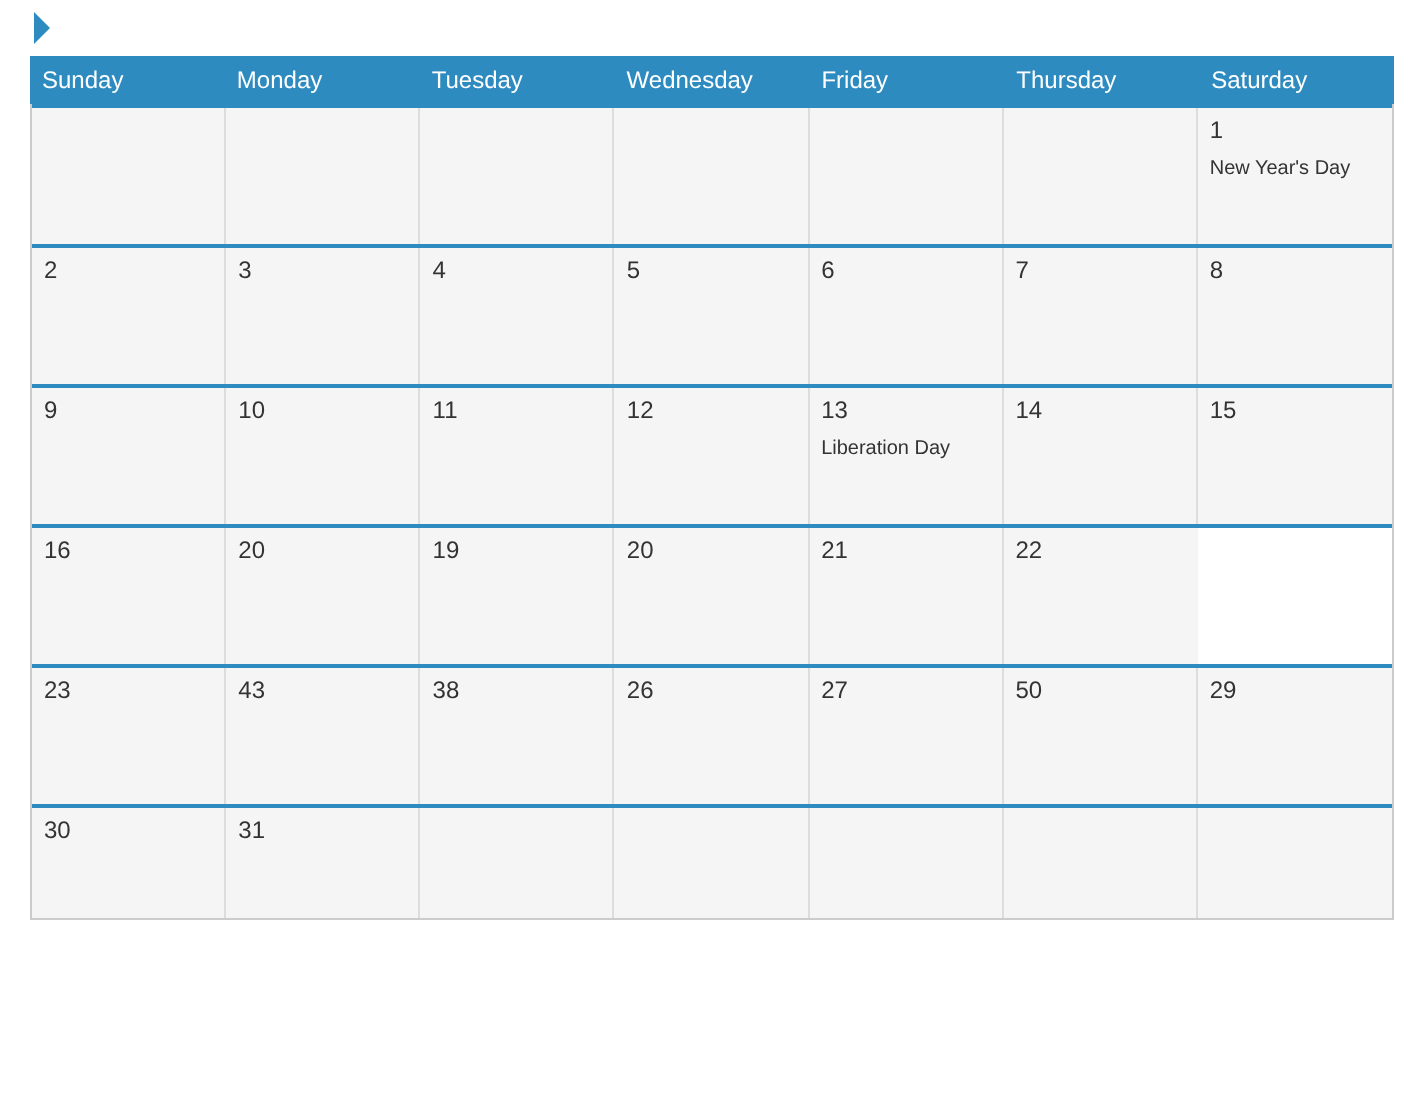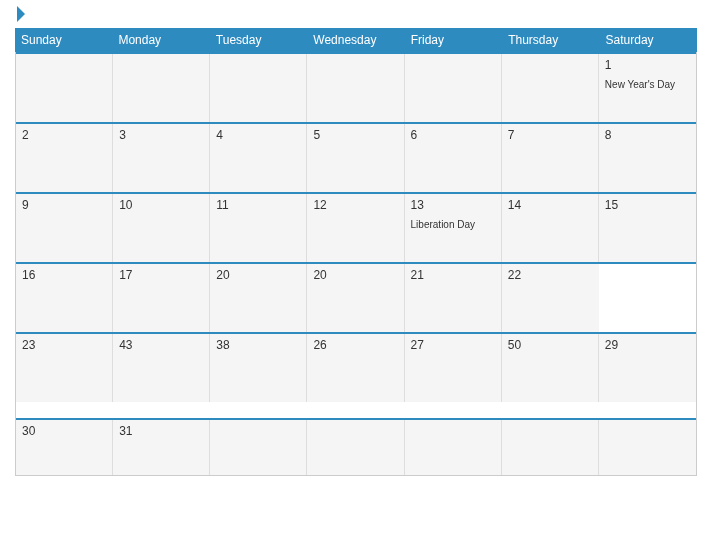--- a/index.html
+++ b/index.html
@@ -135,21 +135,20 @@
 
     .holiday-name {
       font-size: 10px;
       color: #333;
       line-height: 1.3;
     }
 
     
     .week-row.last-row {
       min-height: 55px;
-      margin-top: 16px;
     }
 
     .week-row.last-row .day-cell {
       min-height: 55px;
     }
   </style>
 </head>
 <body>
 
 <div class="calendar-container">
@@ -228,26 +227,26 @@
         </div>
         <div class="day-cell">
           <span class="day-number">15</span>
         </div>
       </div>
       <div class="week-row">
         <div class="day-cell">
           <span class="day-number">16</span>
         </div>
         <div class="day-cell">
-          <span class="day-number">17</span>
-        </div>
-        <div class="day-cell">
           <span class="day-number">20</span>
         </div>
         <div class="day-cell">
+          <span class="day-number">19</span>
+        </div>
+        <div class="day-cell">
           <span class="day-number">20</span>
         </div>
         <div class="day-cell">
           <span class="day-number">21</span>
         </div>
         <div class="day-cell">
           <span class="day-number">22</span>
         </div>
       </div>
       <div class="week-row">

